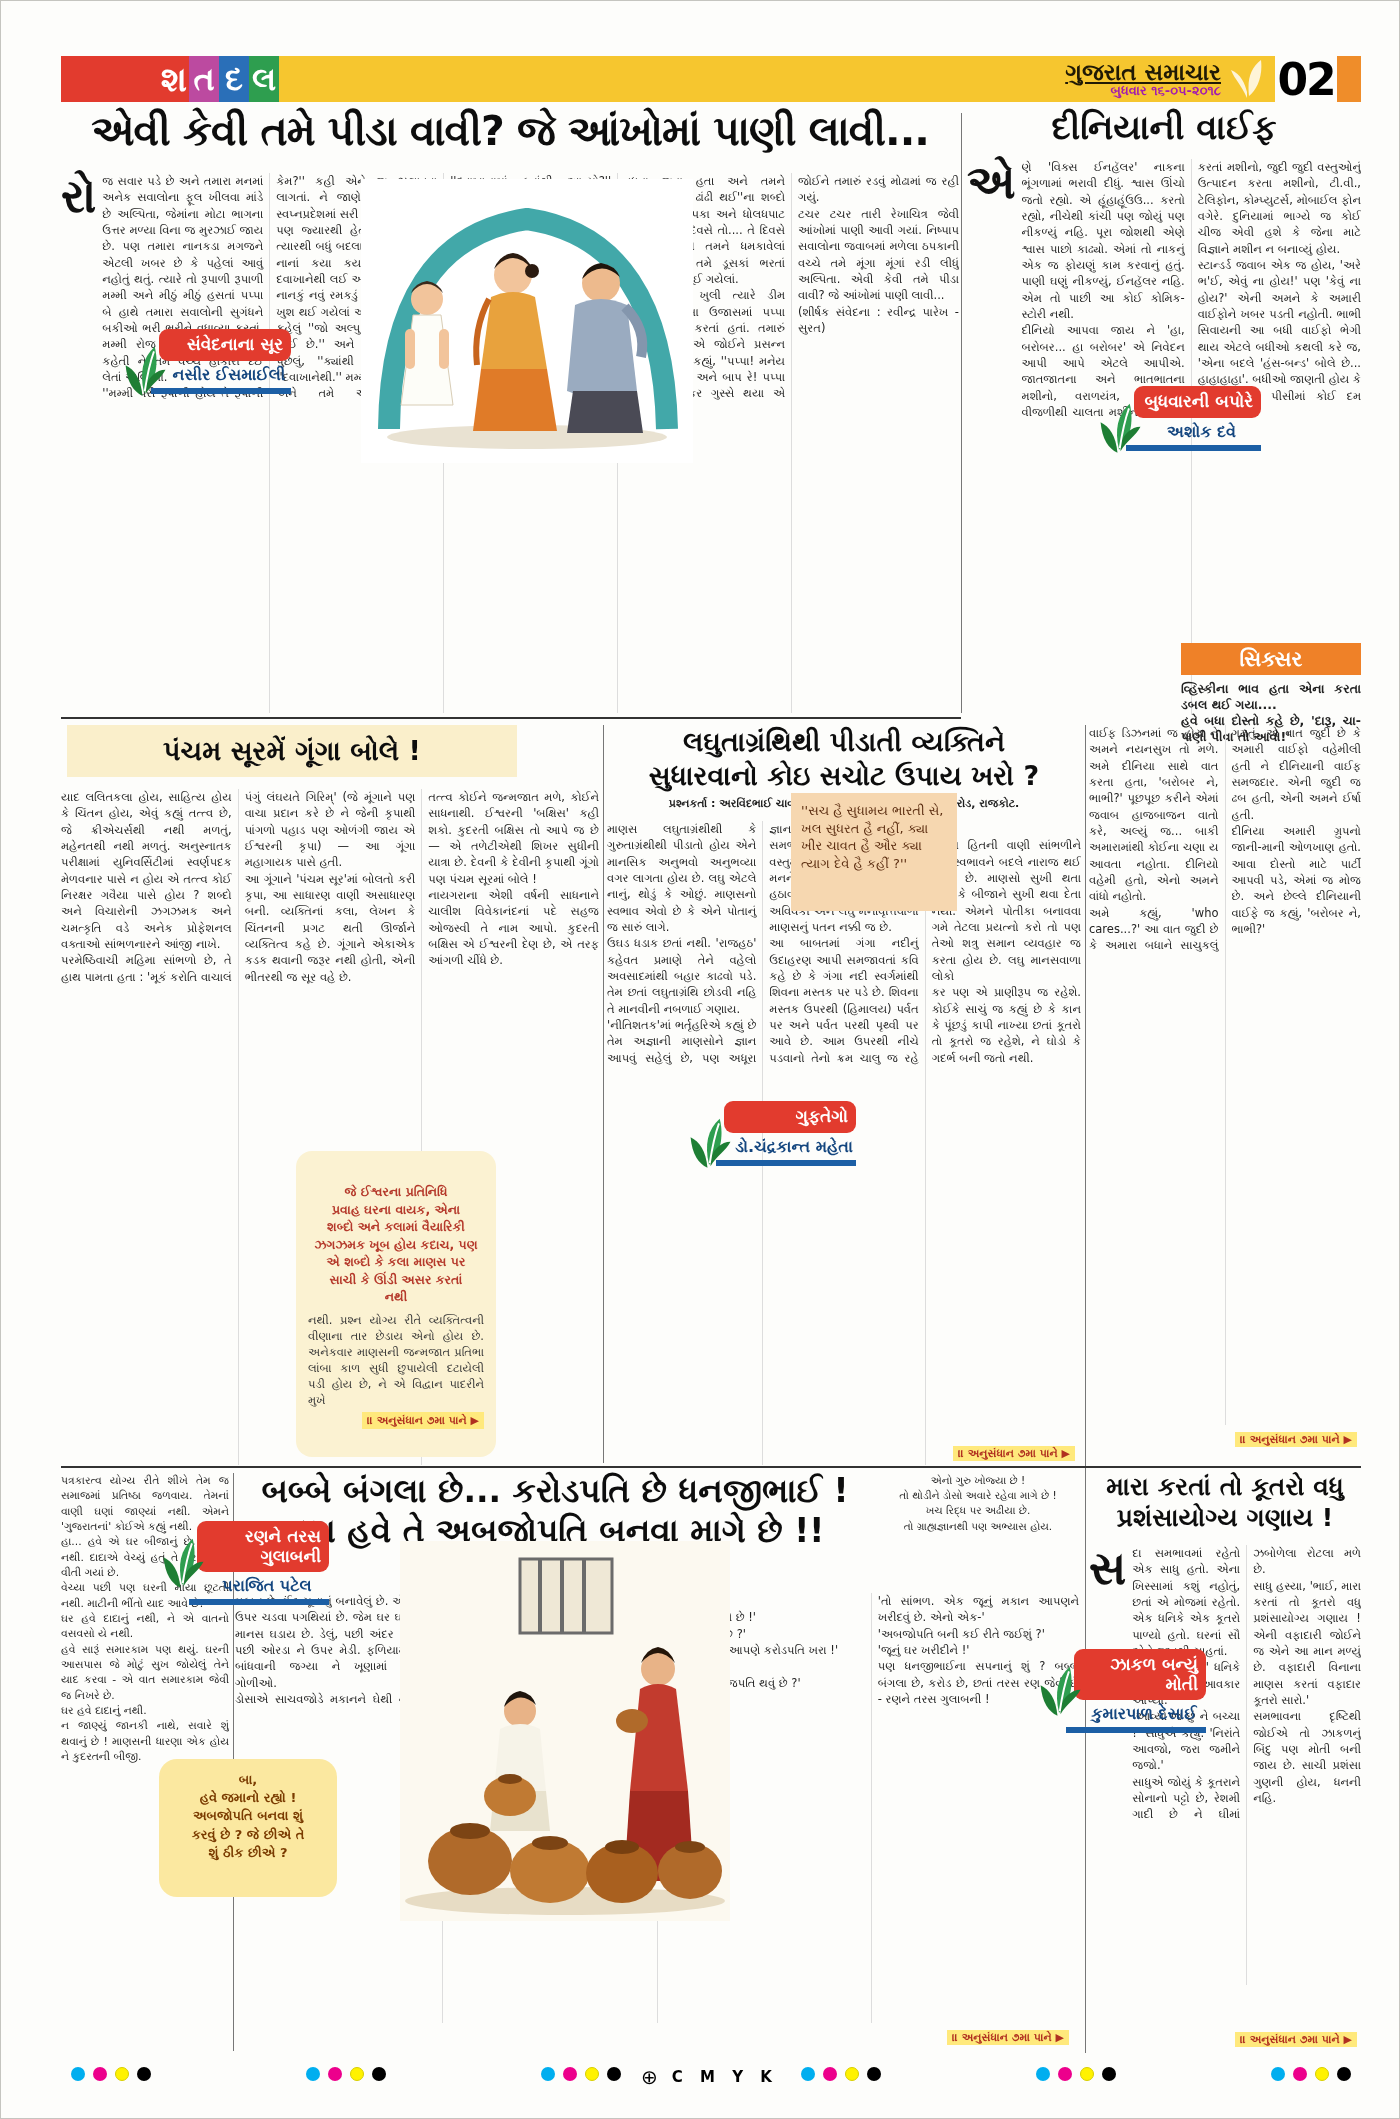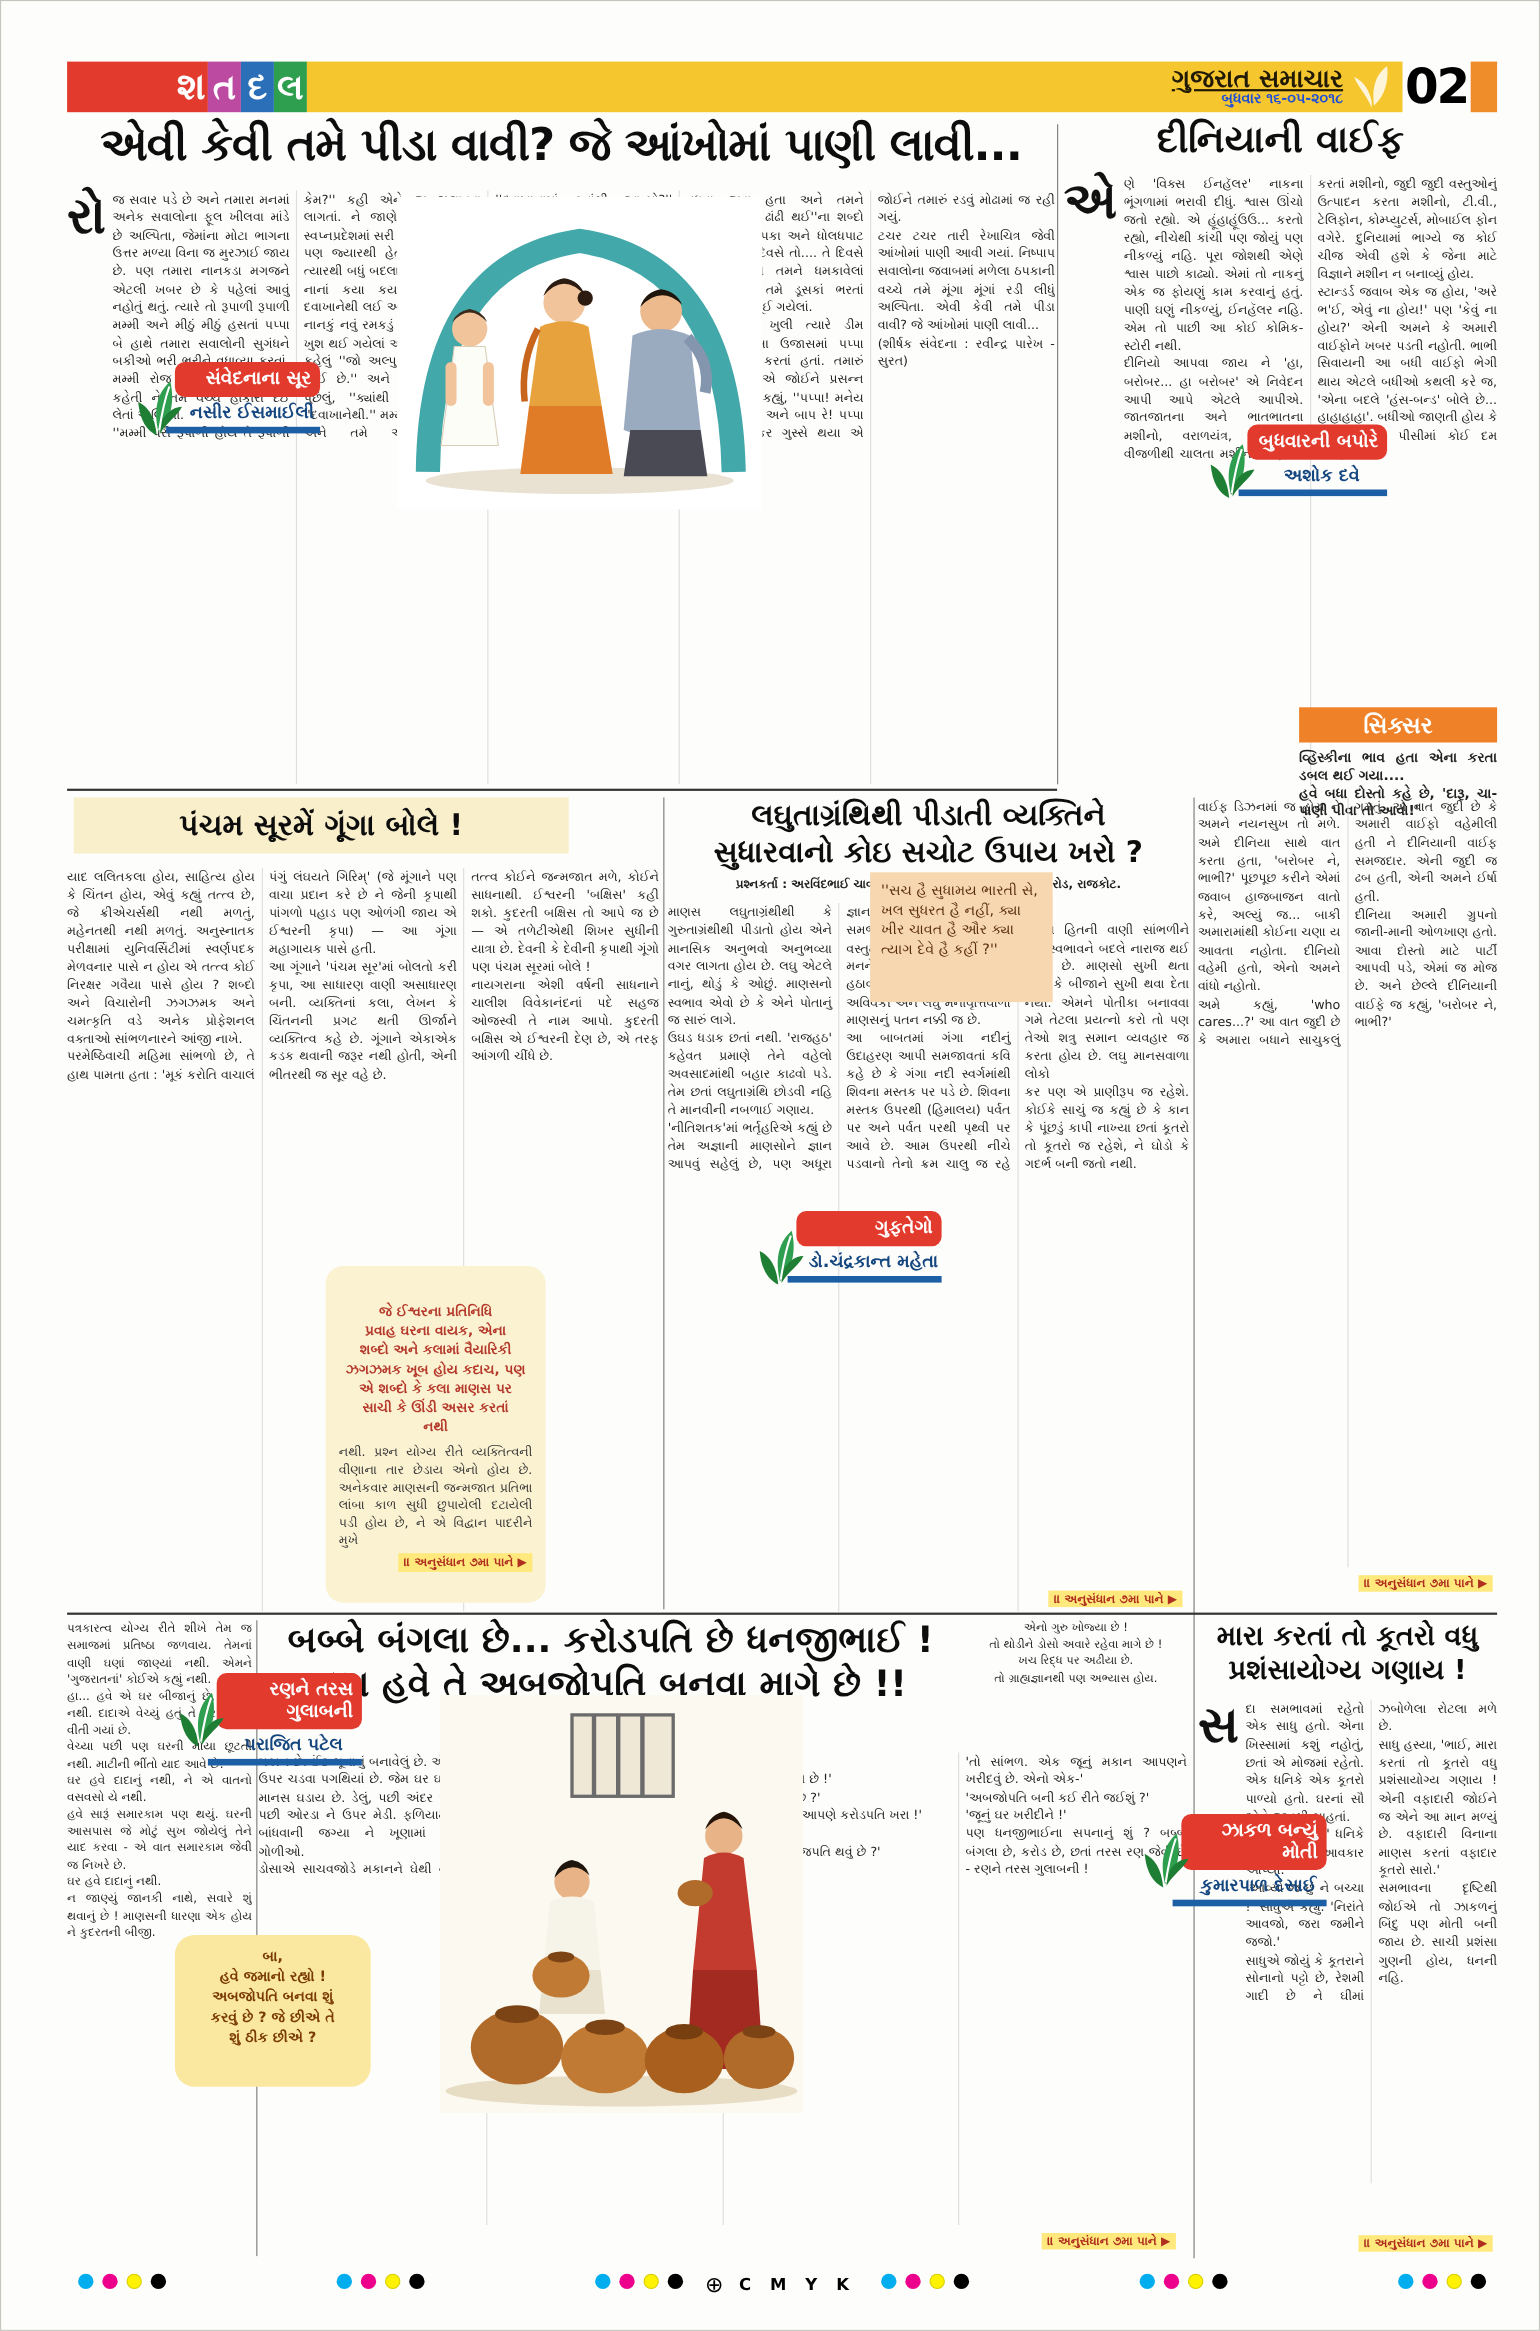--- a/index.html
+++ b/index.html
@@ -11,21 +11,21 @@
   #masthead{position:absolute;left:60px;top:55px;width:1300px;height:46px;display:flex;}
   .logo-red{background:#E23B2E;width:128px;height:46px;display:flex;align-items:center;justify-content:flex-end;
             color:#fff;font-weight:bold;font-size:34px;padding-right:2px;}
   .logo-tile{width:30px;height:46px;display:flex;align-items:center;justify-content:center;
              color:#fff;font-weight:bold;font-size:32px;}
   .tile-m{background:#BC4AA0;} .tile-b{background:#2A6FB8;} .tile-g{background:#2E9E4F;}
   .mast-yellow{background:#F6C62F;flex:1;height:46px;display:flex;align-items:center;justify-content:flex-end;
                padding-right:54px;position:relative;}
   .mast-text{text-align:right;line-height:1.05;}
   .paper-name{font-size:23px;font-weight:bold;color:#211a05;text-decoration:underline;}
-  .date-line{font-size:13px;font-weight:bold;color:#1d4ed8;}
+  .date-line{font-size:13px;font-weight:bold;color:#a21caf;}
   .mast-leaf{position:absolute;right:8px;top:2px;opacity:.95;}
   .page-num{background:#fdfdfb;width:62px;height:46px;font-size:44px;font-weight:bold;color:#000;
             display:flex;align-items:center;justify-content:center;letter-spacing:-2px;}
   .mast-orange{background:#EF8D2A;width:24px;height:46px;}
   
   .rule-h{position:absolute;background:#333;height:2px;}
   .rule-v{position:absolute;background:#777;width:1px;}
   .body-text{font-size:11.5px;line-height:1.42;text-align:justify;white-space:pre-line;
              color:#222;overflow:hidden;}
   .cols-5{column-count:5;column-gap:13px;column-rule:1px solid #ddd;}

